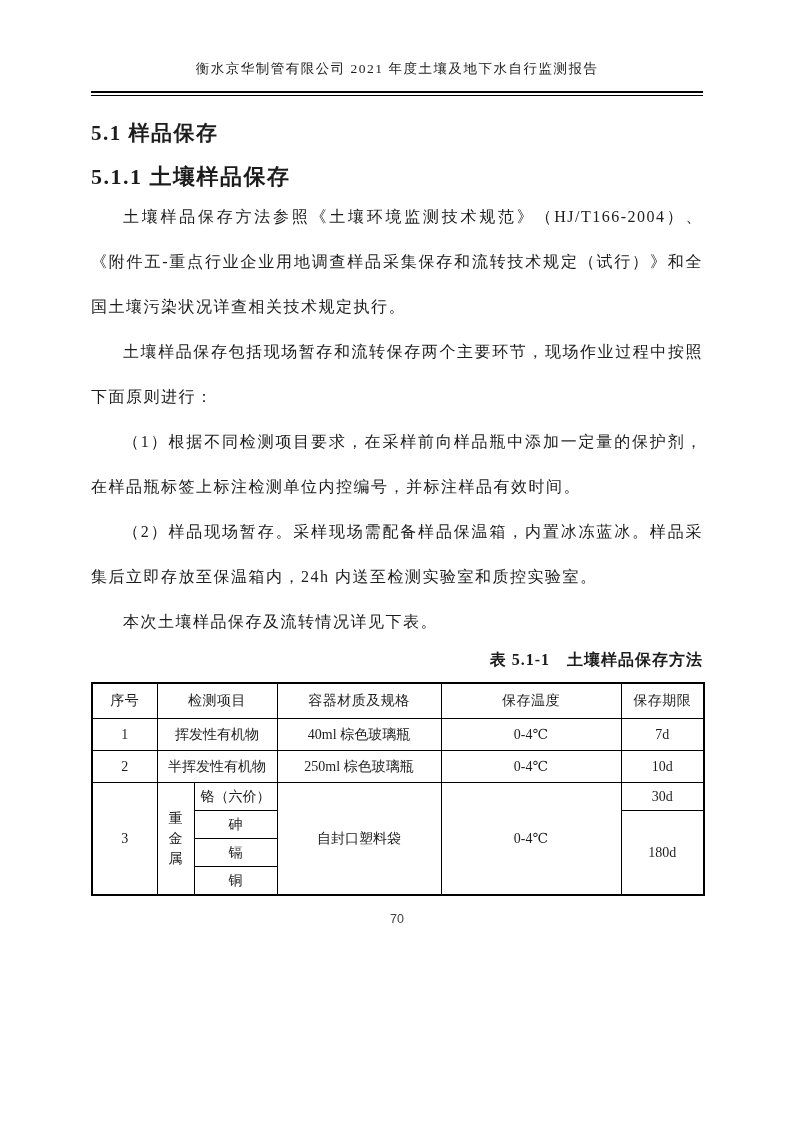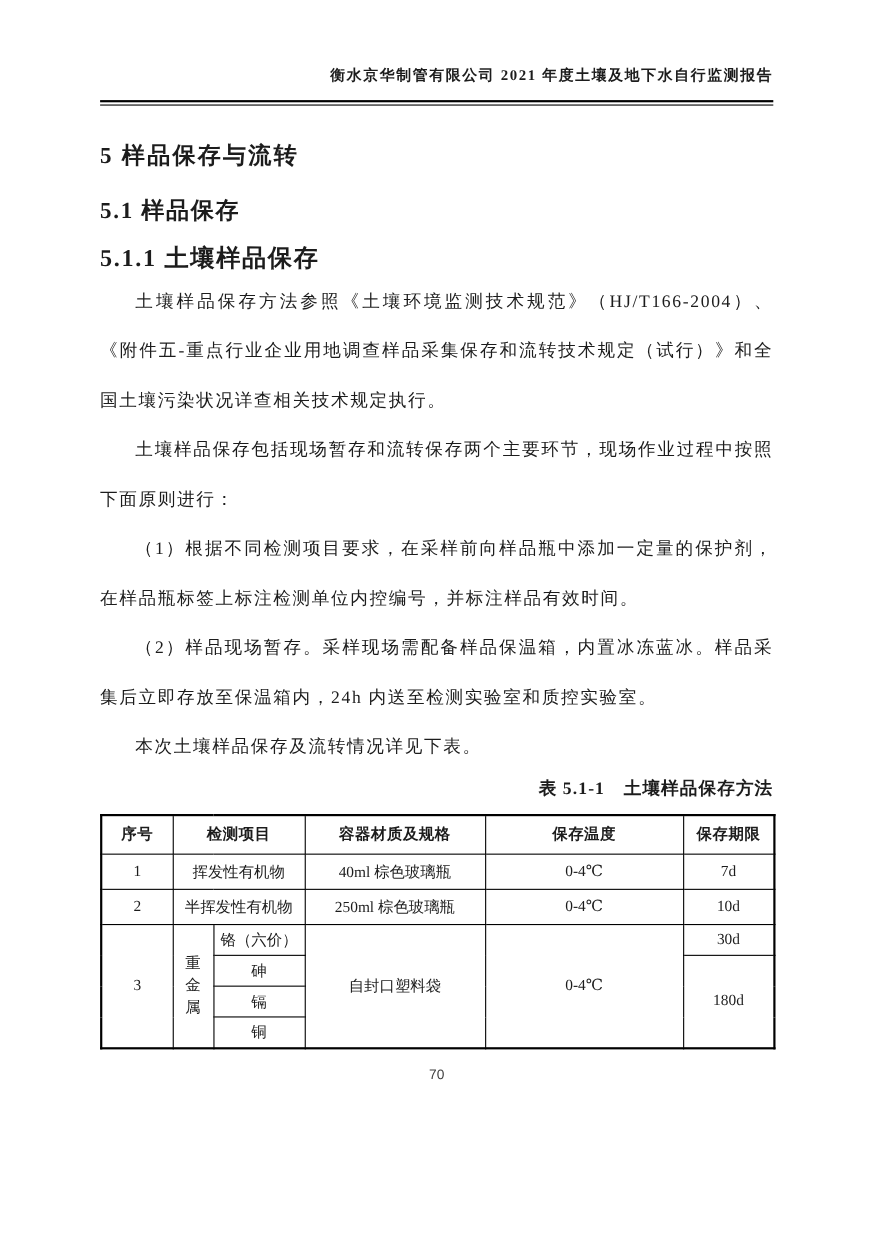--- a/index.html
+++ b/index.html
@@ -20,23 +20,23 @@
     height: 1123px;
     padding-top: 60px;
     position: relative;
   }
   .content {
     width: 612px;
     margin-left: 91px;
   }
   
   .doc-header-text {
-    text-align: right;
+    text-align: center;
     font-size: 13.5px;
-    font-weight: bold;
+    font-weight: normal;
     letter-spacing: 1.5px;
     line-height: 18px;
   }
   .header-rule {
     margin-top: 13px;
     height: 2px;
     border-top: 2.5px solid #000;
     border-bottom: 1px solid #000;
   }
   
@@ -89,21 +89,21 @@
     border: 2px solid #000;
   }
   .doc-table th, .doc-table td {
     border: 1px solid #000;
     text-align: center;
     vertical-align: middle;
     font-size: 14px;
     padding: 1px 2px;
     overflow: hidden;
   }
-  .doc-table th { font-weight: bold; height: 32px; letter-spacing: 0.5px; text-align: center; }
+  .doc-table th { font-weight: normal; height: 32px; letter-spacing: 0.5px; text-align: center; }
   .doc-table tr.r-main td { height: 29px; }
   .doc-table tr.r-sub td { height: 25px; }
   .doc-table td.vert {
     line-height: 20px;
     padding: 16px 7px;
     word-break: break-all;
   }
   
   .page-num {
     margin-top: 16px;
@@ -117,21 +117,20 @@
 <body>
 
 <div class="page">
   <div class="content">
 
     <div class="doc-header">
       <div class="doc-header-text">衡水京华制管有限公司 2021 年度土壤及地下水自行监测报告</div>
       <div class="header-rule"></div>
     </div>
 
-    <div class="h1">5 样品保存与流转</div>
     <div class="h2">5.1 样品保存</div>
     <div class="h3">5.1.1 土壤样品保存</div>
 
     <div class="body-block">
       <p class="body-p">土壤样品保存方法参照《土壤环境监测技术规范》（HJ/T166-2004）、《附件五-重点行业企业用地调查样品采集保存和流转技术规定（试行）》和全国土壤污染状况详查相关技术规定执行。</p>
       <p class="body-p">土壤样品保存包括现场暂存和流转保存两个主要环节，现场作业过程中按照下面原则进行：</p>
       <p class="body-p">（1）根据不同检测项目要求，在采样前向样品瓶中添加一定量的保护剂，在样品瓶标签上标注检测单位内控编号，并标注样品有效时间。</p>
       <p class="body-p">（2）样品现场暂存。采样现场需配备样品保温箱，内置冰冻蓝冰。样品采集后立即存放至保温箱内，24h 内送至检测实验室和质控实验室。</p>
       <p class="body-p">本次土壤样品保存及流转情况详见下表。</p>
     </div>

